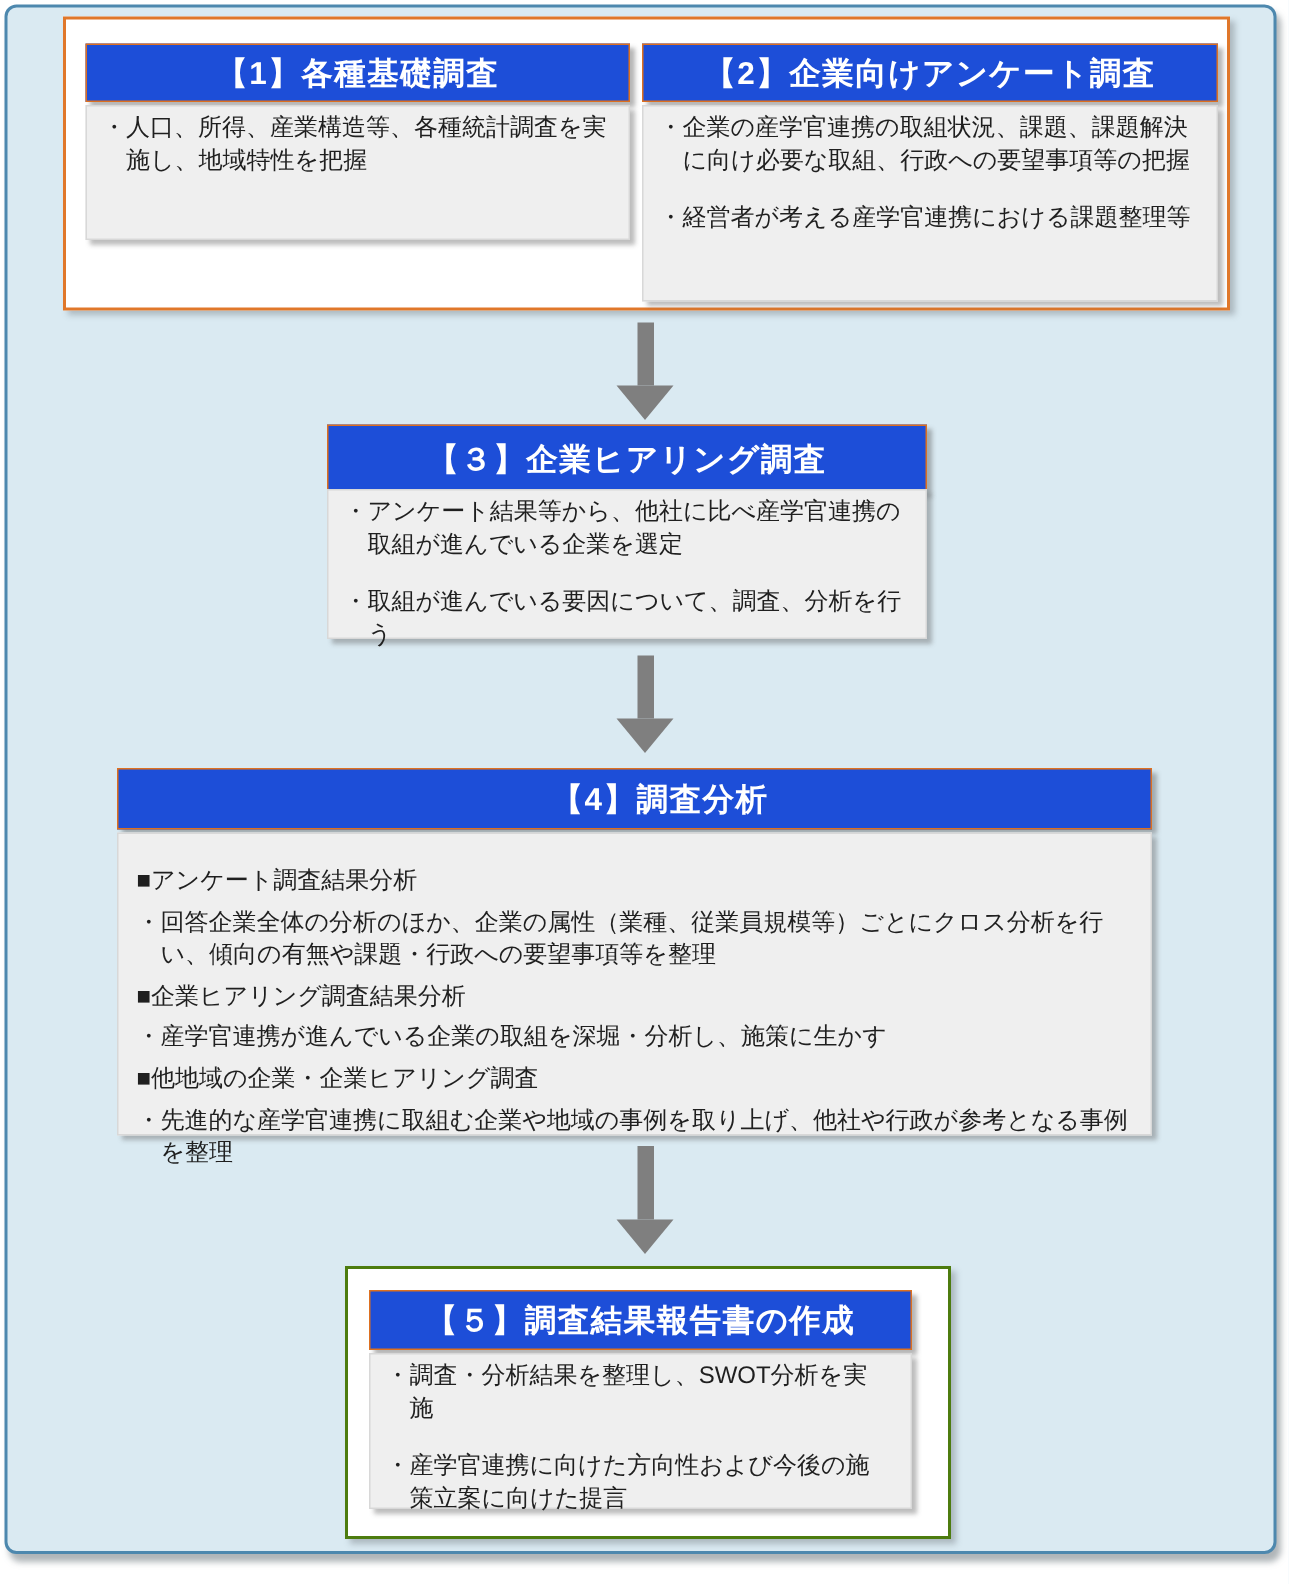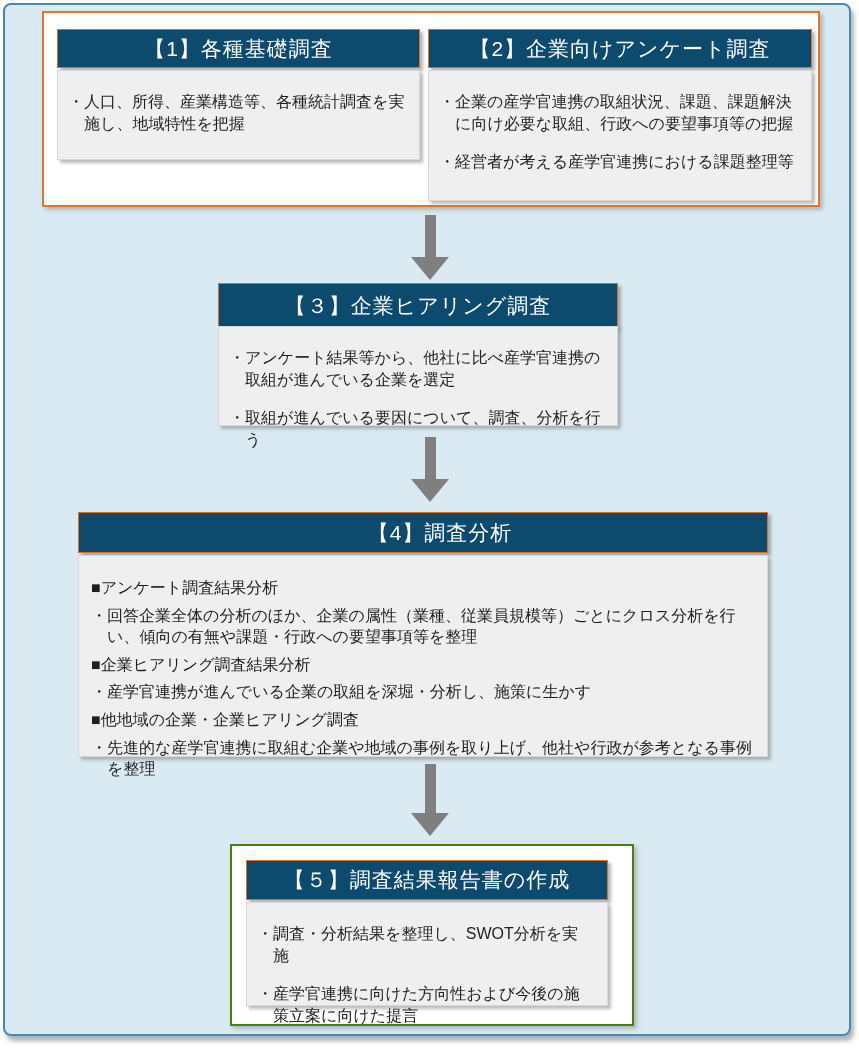--- a/index.html
+++ b/index.html
@@ -16,28 +16,28 @@
     position:absolute;left:42px;top:11px;width:778px;height:196px;box-sizing:border-box;
     background:#ffffff;border:2px solid #e0772a;
     box-shadow:3px 3px 4px rgba(90,95,100,.35);
   }
   .panel5{
     position:absolute;left:230px;top:844px;width:404px;height:182px;box-sizing:border-box;
     background:#ffffff;border:2px solid #4d7c0f;
     box-shadow:3px 3px 4px rgba(90,95,100,.35);
   }
   .hdr{
-    position:absolute;box-sizing:border-box;background:#0c4a6e;border:1px solid #dd7020;
-    color:#ffffff;font-weight:normal;font-size:21px;letter-spacing:1px;
+    position:absolute;box-sizing:border-box;background:#1d4ed8;border:1px solid #dd7020;
+    color:#ffffff;font-weight:bold;font-size:21px;letter-spacing:1px;
     display:flex;align-items:center;justify-content:center;
     box-shadow:3px 3px 3px rgba(90,90,90,.45);white-space:nowrap;
   }
   .bd{
     position:absolute;box-sizing:border-box;background:#efefef;border:1px solid #d8d8d8;
-    font-size:16px;line-height:1.35;padding:20px 10px;
+    font-size:16px;line-height:1.35;padding:4px 10px;
     box-shadow:3px 3px 3px rgba(90,90,90,.4);
   }
   .li{padding-left:1em;text-indent:-1em;}
   .li + .li{margin-top:17px;}
   .b4b .li + .li{margin-top:6px;}
 
   
   .b1h{left:57px;top:29px;width:363px;height:39px;}
   .b1b{left:57px;top:70px;width:363px;height:90px;}
   .b2h{left:428px;top:29px;width:384px;height:39px;}

